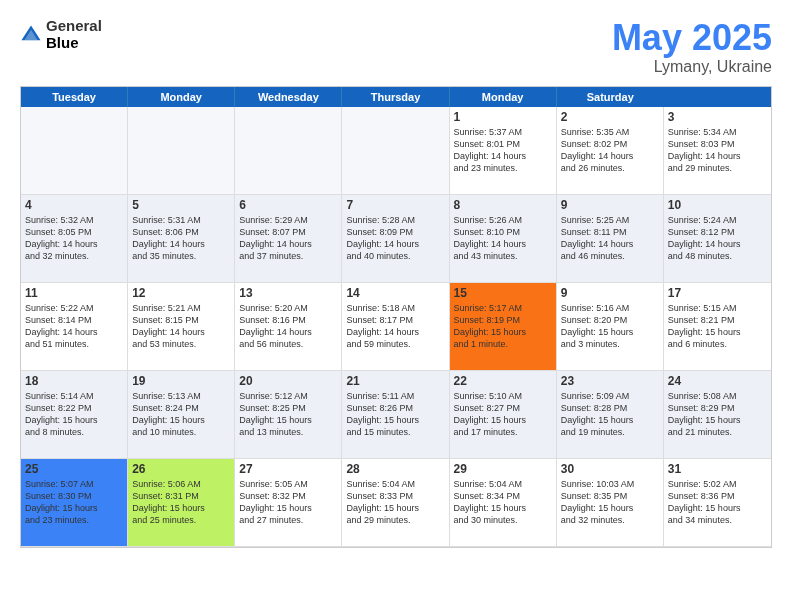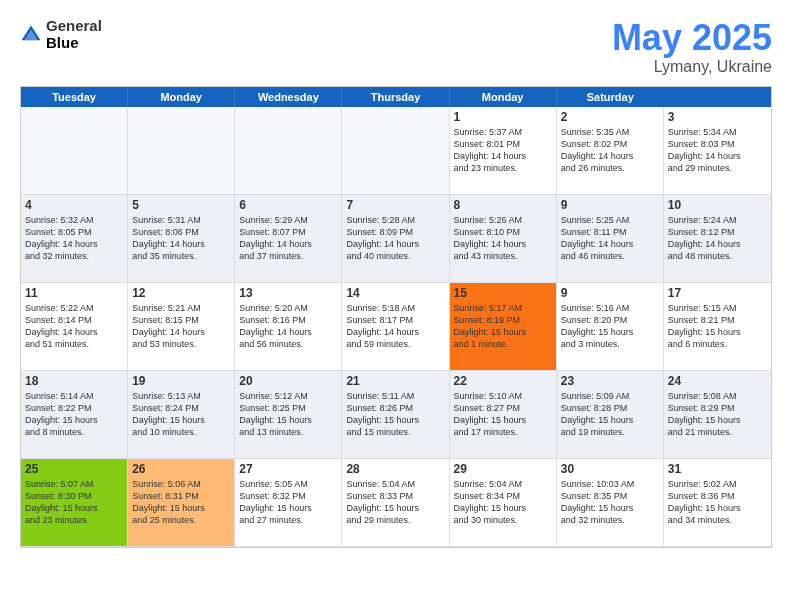--- a/index.html
+++ b/index.html
@@ -303,28 +303,28 @@
 Daylight: 15 hours
 and 19 minutes.</div>
         </div>
         <div class="cal-cell" style="background-color: rgb(237, 241, 247);">
           <div class="day-num">24</div>
           <div class="cell-text" style="white-space: pre-line;">Sunrise: 5:08 AM
 Sunset: 8:29 PM
 Daylight: 15 hours
 and 21 minutes.</div>
         </div>
-        <div class="cal-cell" style="background-color: #84cc16;">
+        <div class="cal-cell" style="background-color: #3b82f6;">
           <div class="day-num">25</div>
           <div class="cell-text" style="white-space: pre-line;">Sunrise: 5:07 AM
 Sunset: 8:30 PM
 Daylight: 15 hours
 and 23 minutes.</div>
         </div>
-        <div class="cal-cell" style="background-color: #fdba74;">
+        <div class="cal-cell" style="background-color: #bef264;">
           <div class="day-num">26</div>
           <div class="cell-text" style="white-space: pre-line;">Sunrise: 5:06 AM
 Sunset: 8:31 PM
 Daylight: 15 hours
 and 25 minutes.</div>
         </div>
         <div class="cal-cell" style="background-color: rgb(255, 255, 255);">
           <div class="day-num">27</div>
           <div class="cell-text" style="white-space: pre-line;">Sunrise: 5:05 AM
 Sunset: 8:32 PM

